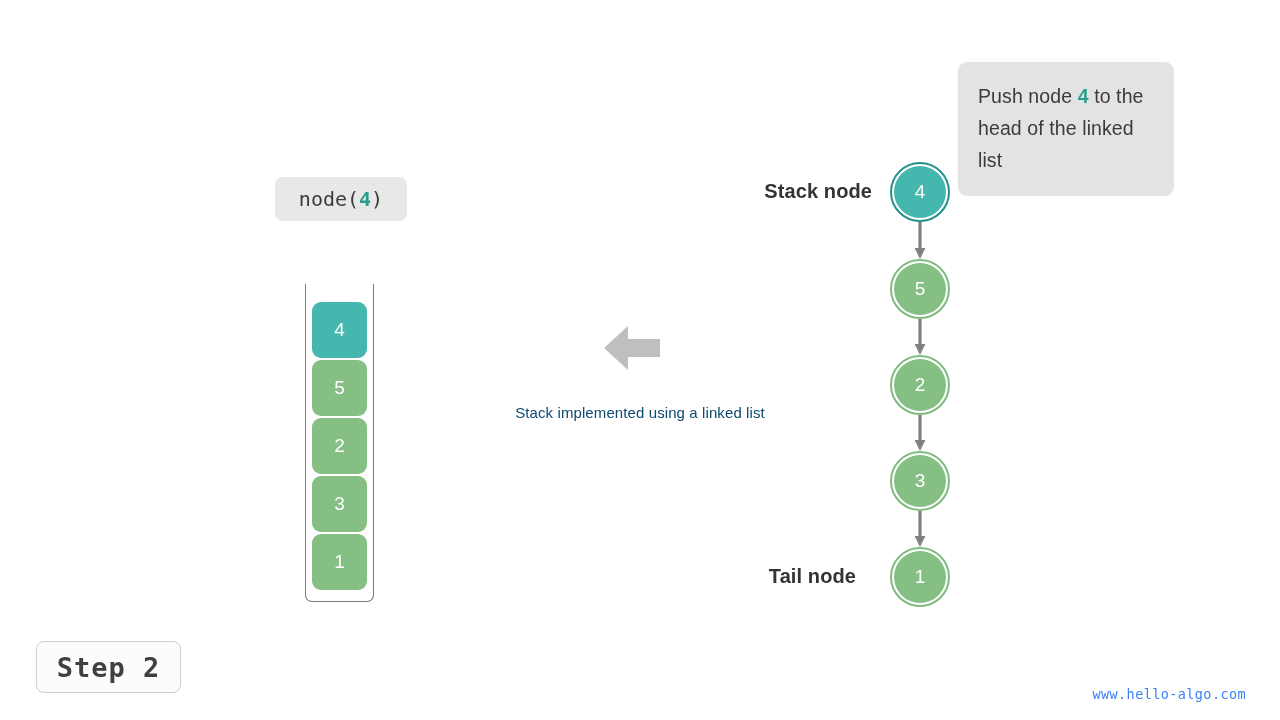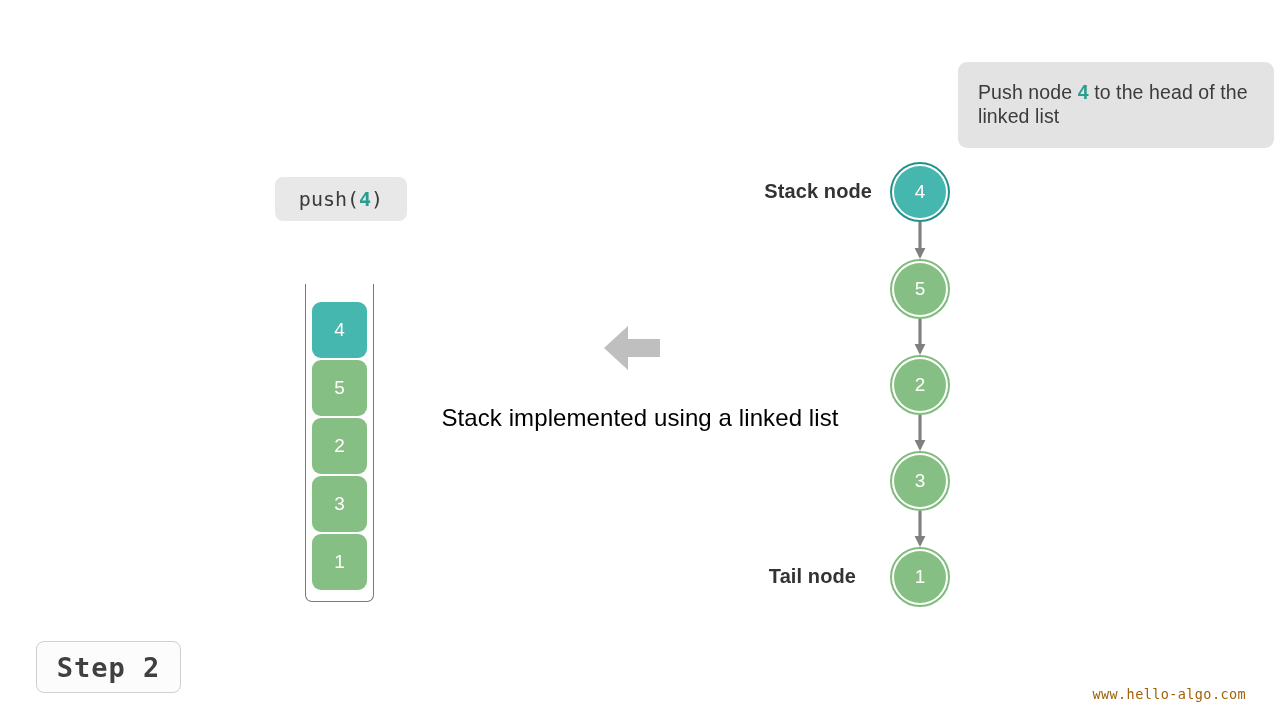--- a/index.html
+++ b/index.html
@@ -14,27 +14,27 @@
     overflow: hidden;
     font-family: "Liberation Sans", sans-serif;
     -webkit-font-smoothing: antialiased;
   }
 
   
   .tooltip-box {
     position: absolute;
     left: 958px;
     top: 62px;
-    width: 316px;
+    width: 216px;
     box-sizing: border-box;
     padding: 18px 20px 20px 20px;
     background: #e3e3e3;
     border-radius: 9px;
     font-size: 19.5px;
-    line-height: 24px;
+    line-height: 32px;
     color: #3b3b3b;
     letter-spacing: 0.1px;
   }
   .tooltip-box .hl {
     color: #2a9d8f;
     font-weight: bold;
   }
 
   
   .op-label {
@@ -109,22 +109,22 @@
     top: 320px;
     width: 60px;
     height: 56px;
   }
   .caption {
     position: absolute;
     left: 440px;
     top: 404px;
     width: 400px;
     text-align: center;
-    font-size: 24px;
-    color: #000000;
+    font-size: 15px;
+    color: #0c4a6e;
     letter-spacing: 0.1px;
   }
   .ll-node {
     position: absolute;
     left: 890px;
     width: 60px;
     height: 60px;
   }
   .ll-node .ring {
     position: absolute;
@@ -196,33 +196,33 @@
     letter-spacing: 1px;
   }
 
   
   .watermark {
     position: absolute;
     right: 34px;
     bottom: 18px;
     font-family: "DejaVu Sans Mono", "Liberation Mono", monospace;
     font-size: 13.5px;
-    color: #a16207;
+    color: #3b82f6;
     letter-spacing: 0.4px;
   }
 </style>
 </head>
 <body>
 
 <div class="tooltip-box">
   <span>Push node </span><span class="hl">4</span><span> to the head of the linked list</span>
 </div>
 
 <div class="op-label">
-  <span>push(</span>
+  <span>node(</span>
     <span class="hl">4</span>
     <span>)</span>
 </div>
 
 <div class="stack-wrap">
   <div class="stack-container"></div>
   <div class="stack-items" id="stack-items">
       <div class="stack-cell" style="background: rgb(69, 183, 174);">4</div>
       <div class="stack-cell" style="background: rgb(134, 191, 132);">5</div>
       <div class="stack-cell" style="background: rgb(134, 191, 132);">2</div>

